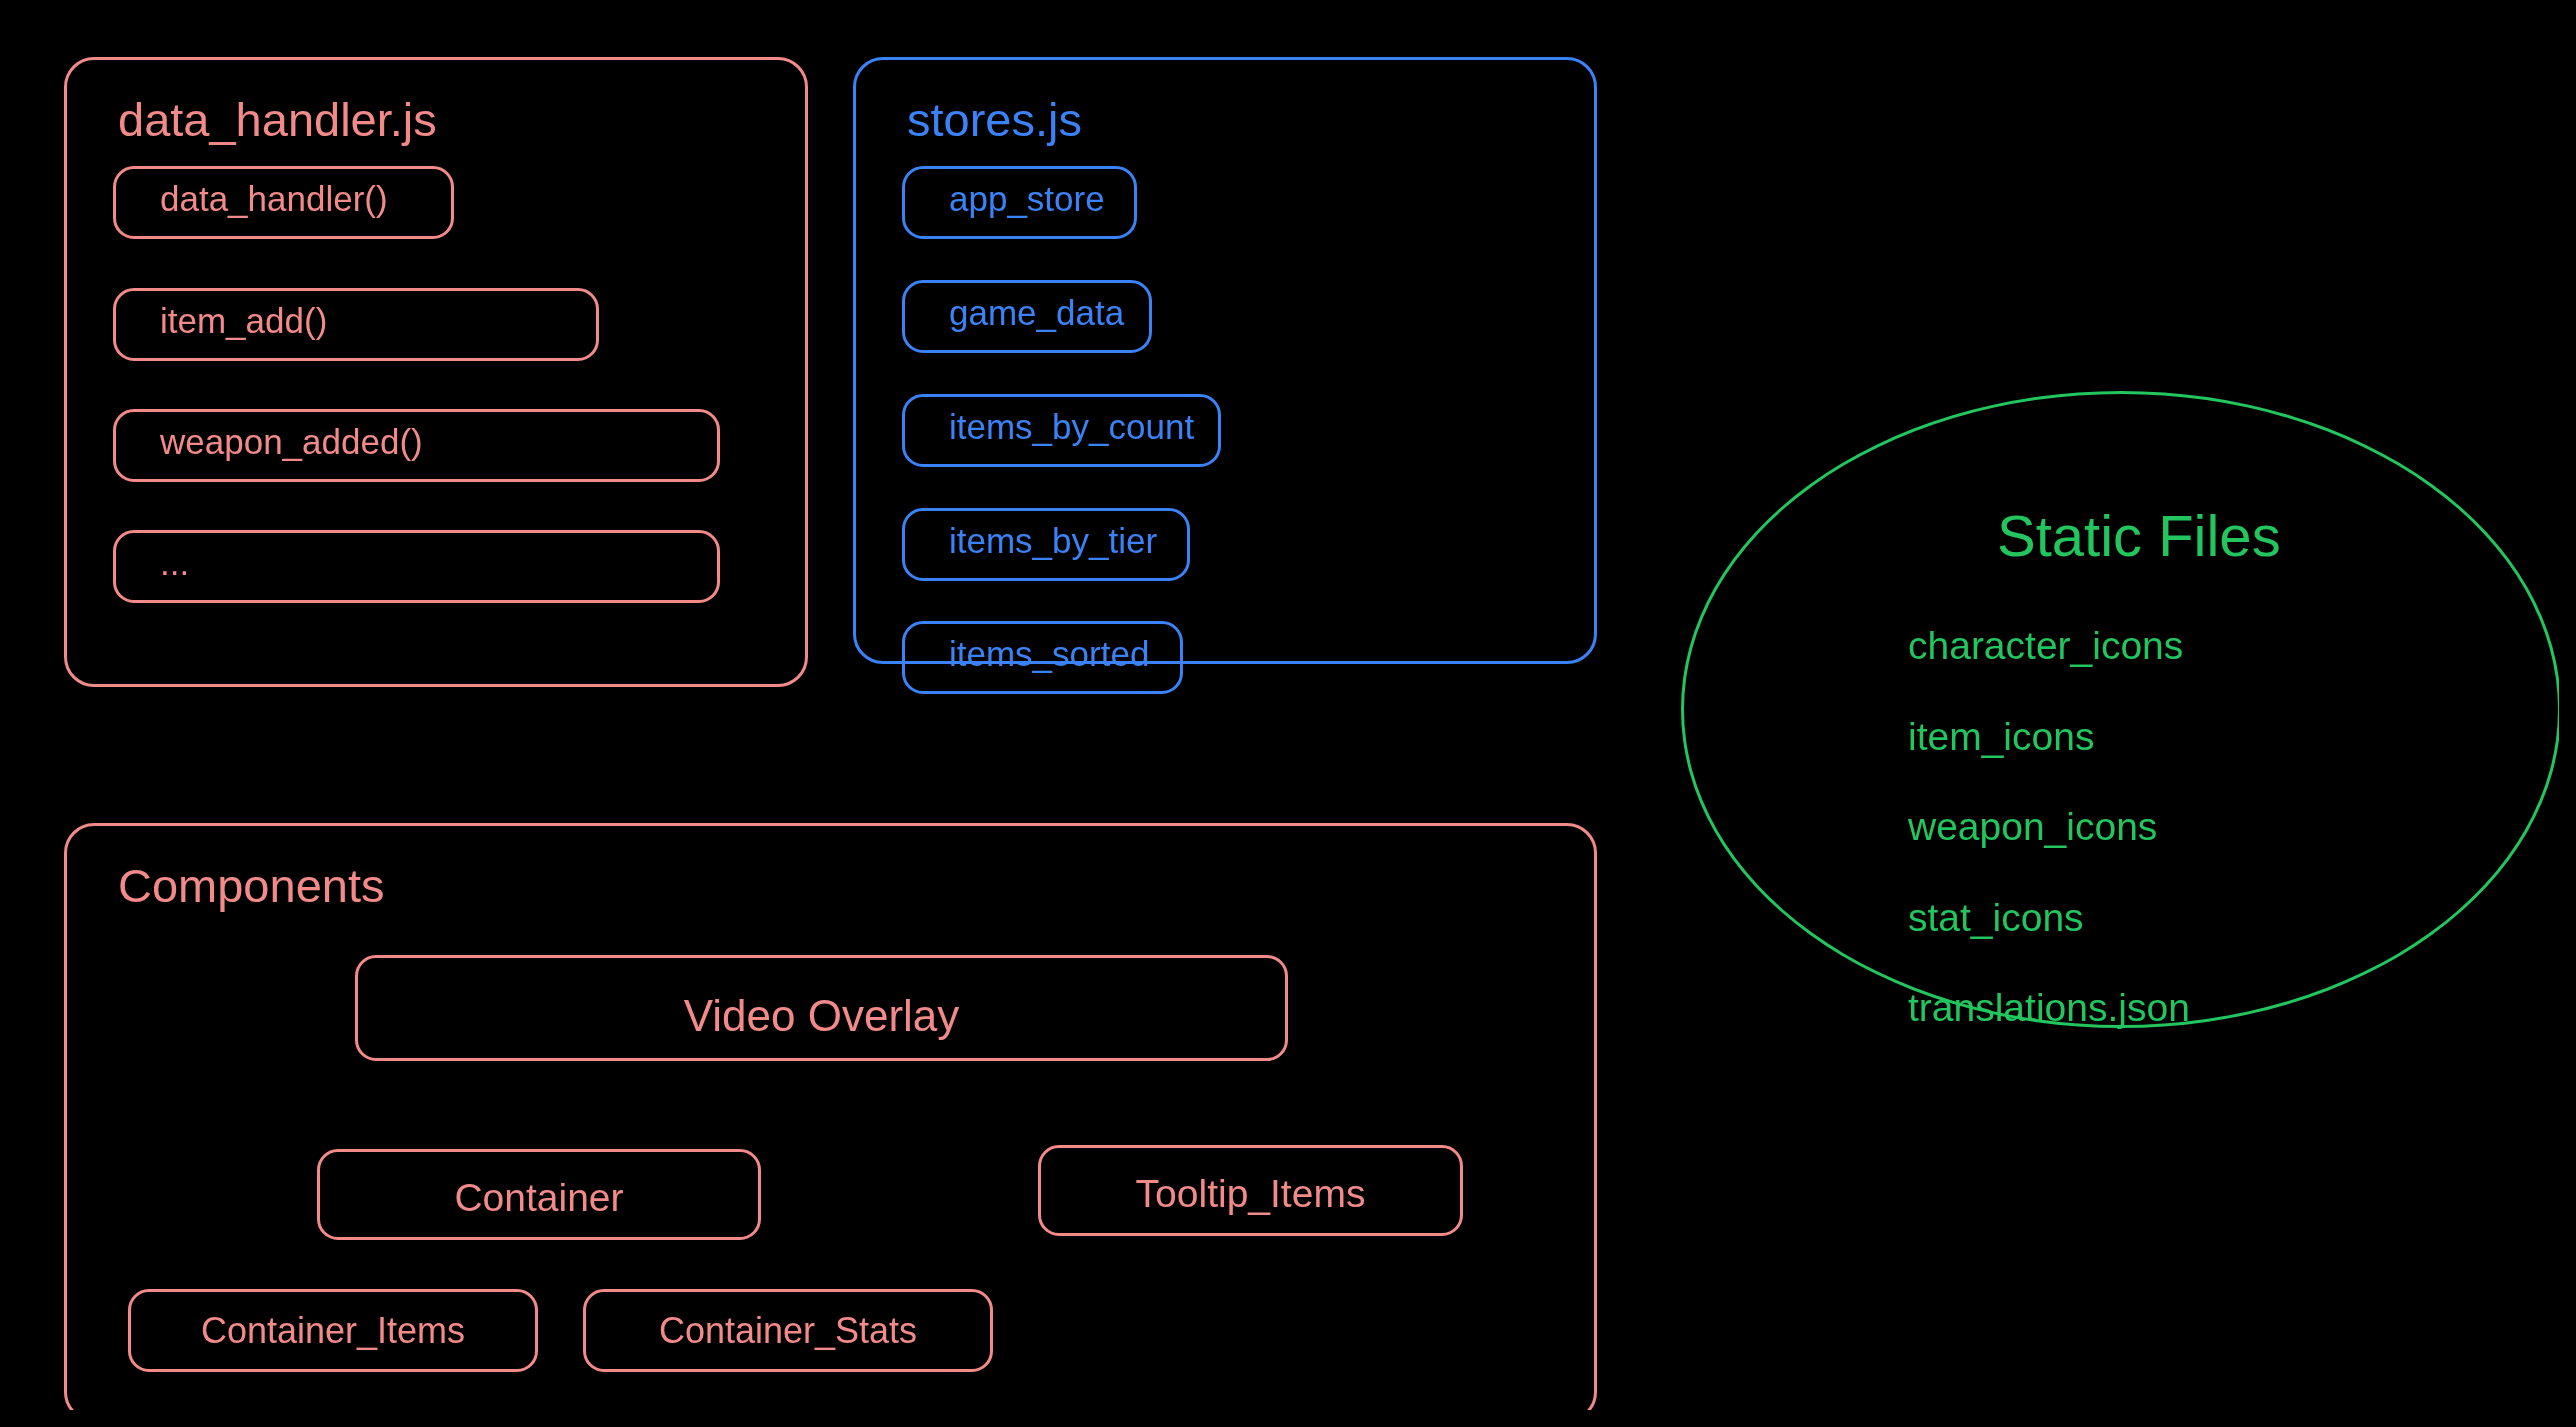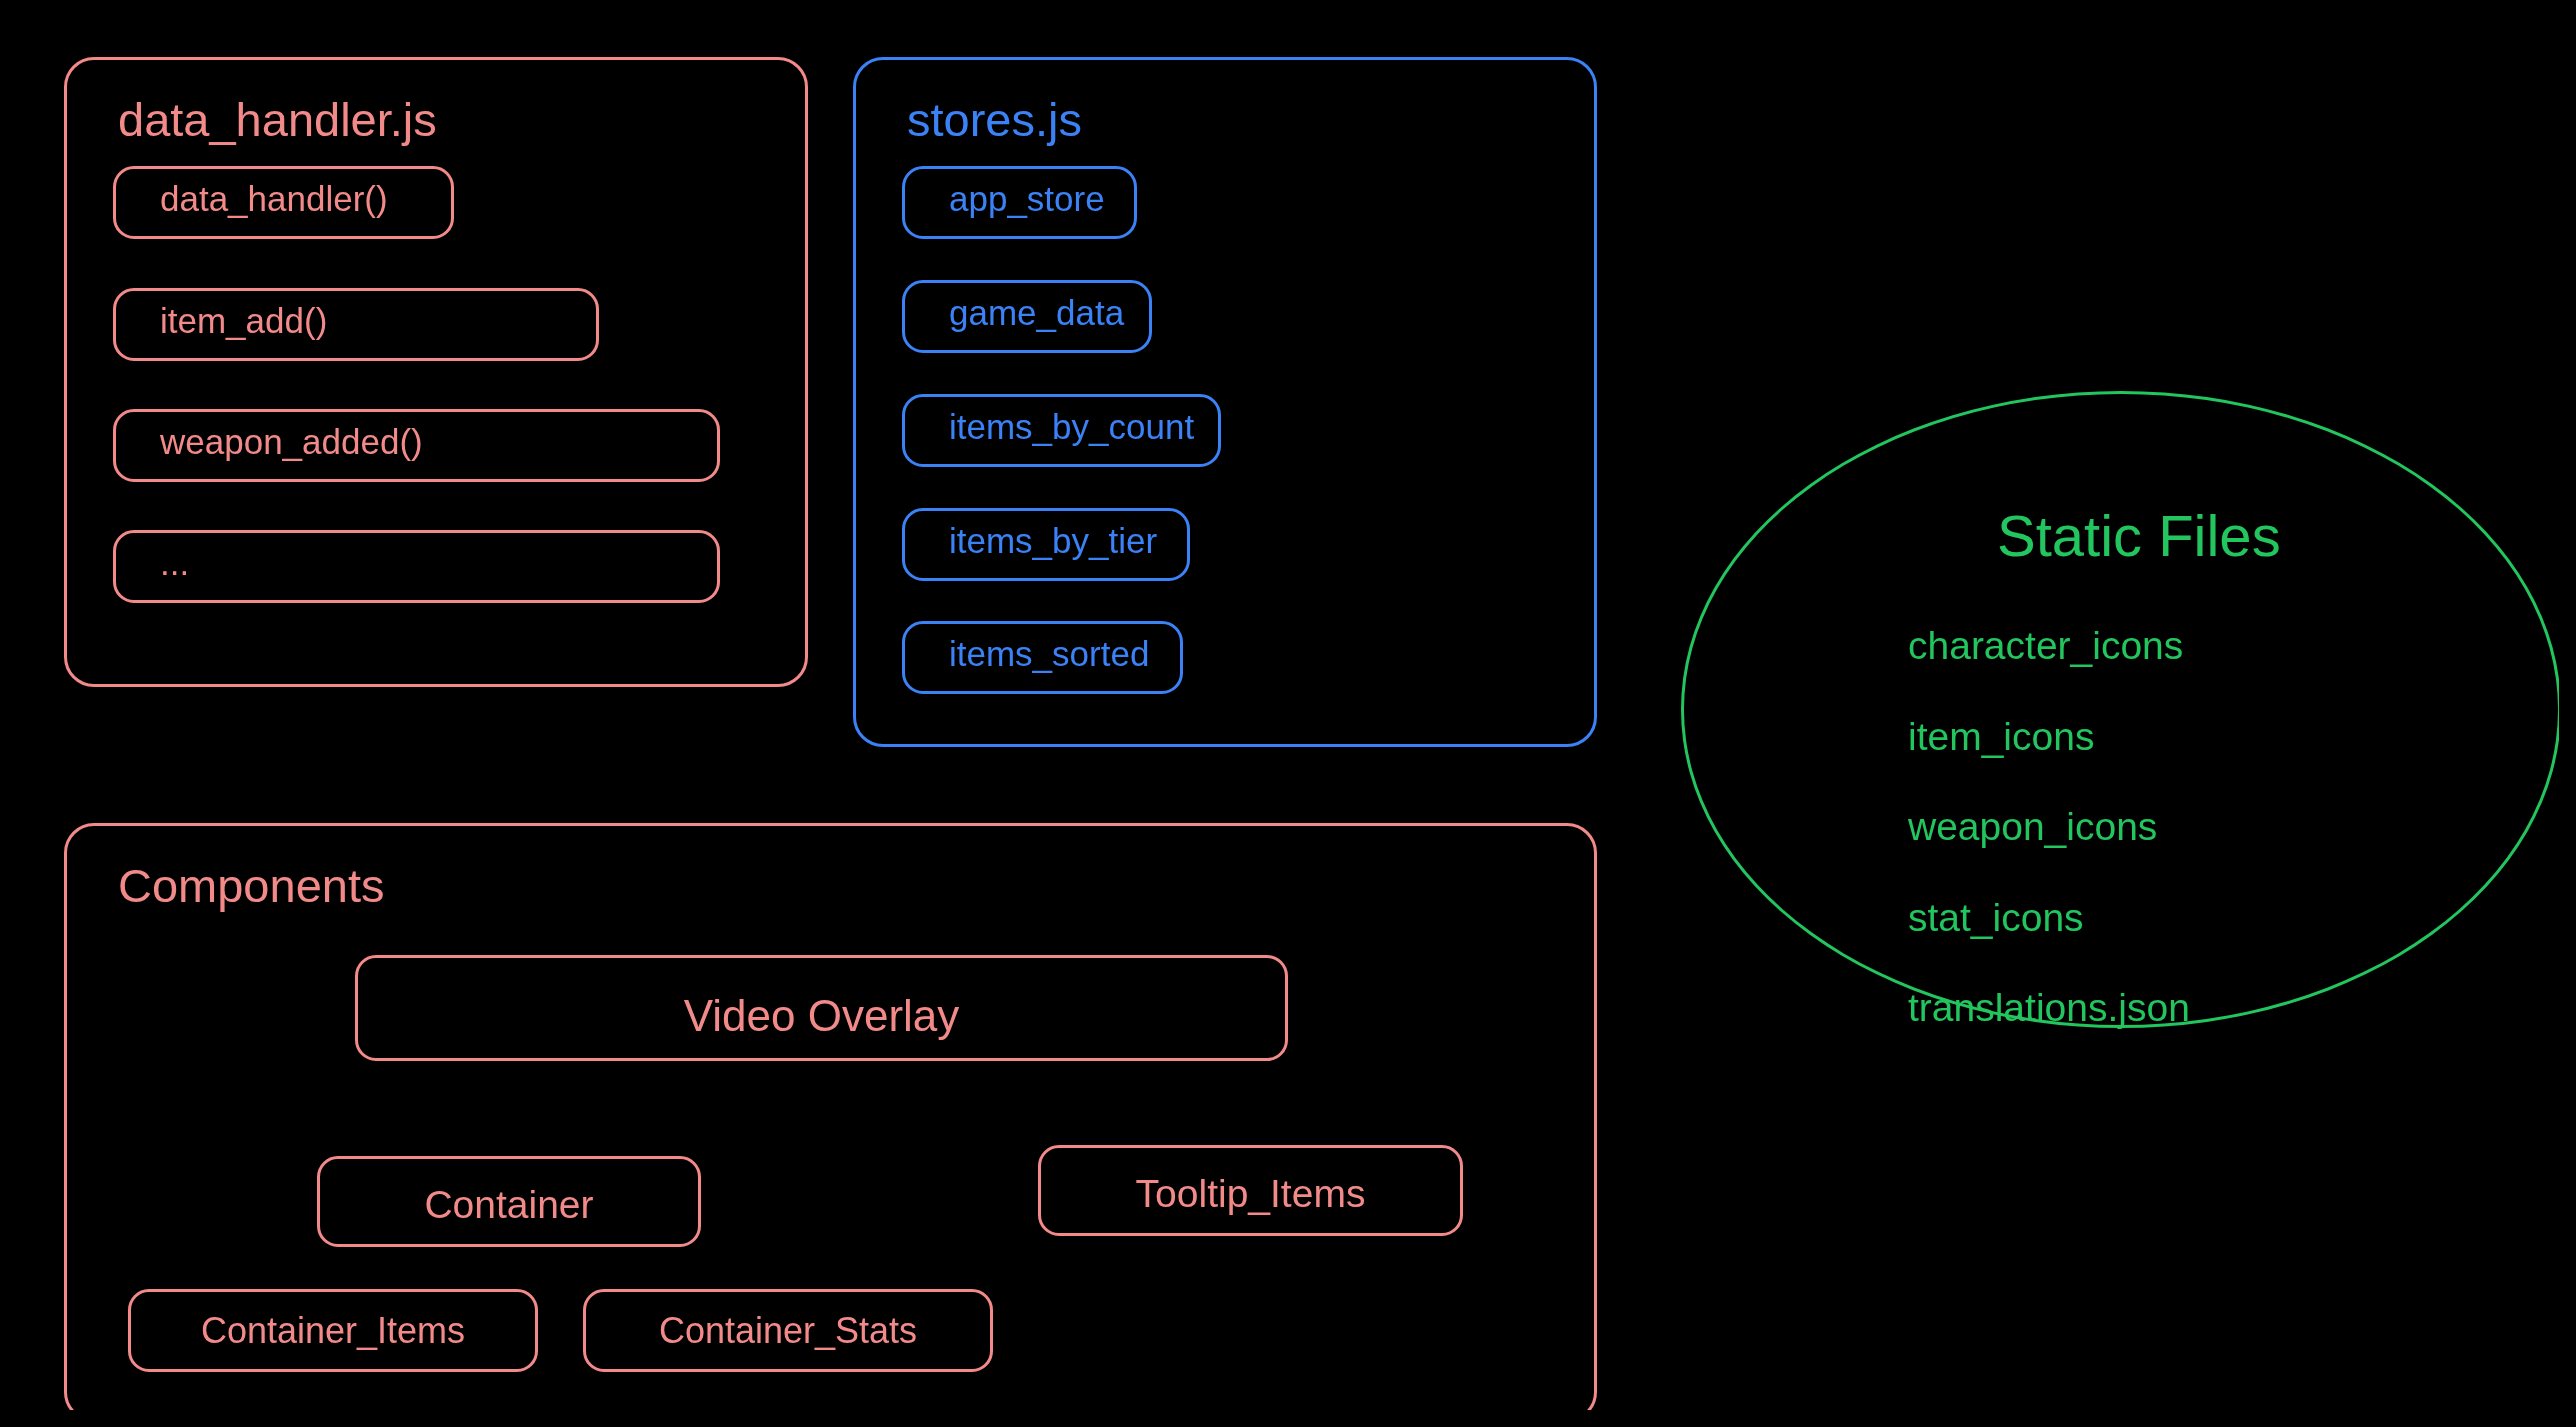--- a/index.html
+++ b/index.html
@@ -84,21 +84,21 @@
       <span>item_add()</span>
     </div>
     <div class="pill pink-border pink-text" style="left:46px; top:349px; width:607px;">
       <span>weapon_added()</span>
     </div>
     <div class="pill pink-border pink-text" style="left:46px; top:470px; width:607px;">
       <span>...</span>
     </div>
   </div>
 
-  <div class="box blue-border" style="left:819px; top:23px; width:744px; height:690px;">
+  <div class="box blue-border" style="left:819px; top:23px; width:744px; height:607px;">
     <div class="box-title blue-text">stores.js</div>
 
     <div class="pill blue-border blue-text" style="left:46px; top:106px; width:235px;">
       <span>app_store</span>
     </div>
     <div class="pill blue-border blue-text" style="left:46px; top:220px; width:250px;">
       <span>game_data</span>
     </div>
     <div class="pill blue-border blue-text" style="left:46px; top:334px; width:319px;">
       <span>items_by_count</span>
@@ -111,21 +111,21 @@
     </div>
   </div>
 
   <div class="box pink-border" style="left:30px; top:789px; width:1533px; height:599px;">
     <div class="box-title pink-text">Components</div>
 
     <div class="pill pink-border pink-text center" style="left:288px; top:129px; width:933px; height:106px; font-size:44px;">
       <span>Video Overlay</span>
     </div>
 
-    <div class="pill pink-border pink-text center" style="left:250px; top:330px; width:384px; height:91px; font-size:39px;">
+    <div class="pill pink-border pink-text center" style="left:250px; top:323px; width:444px; height:91px; font-size:39px;">
       <span>Container</span>
     </div>
 
     <div class="pill pink-border pink-text center" style="left:971px; top:319px; width:425px; height:91px; font-size:39px;">
       <span>Tooltip_Items</span>
     </div>
 
     <div class="pill pink-border pink-text center" style="left:61px; top:463px; width:410px; height:83px; font-size:36px;">
       <span>Container_Items</span>
     </div>

